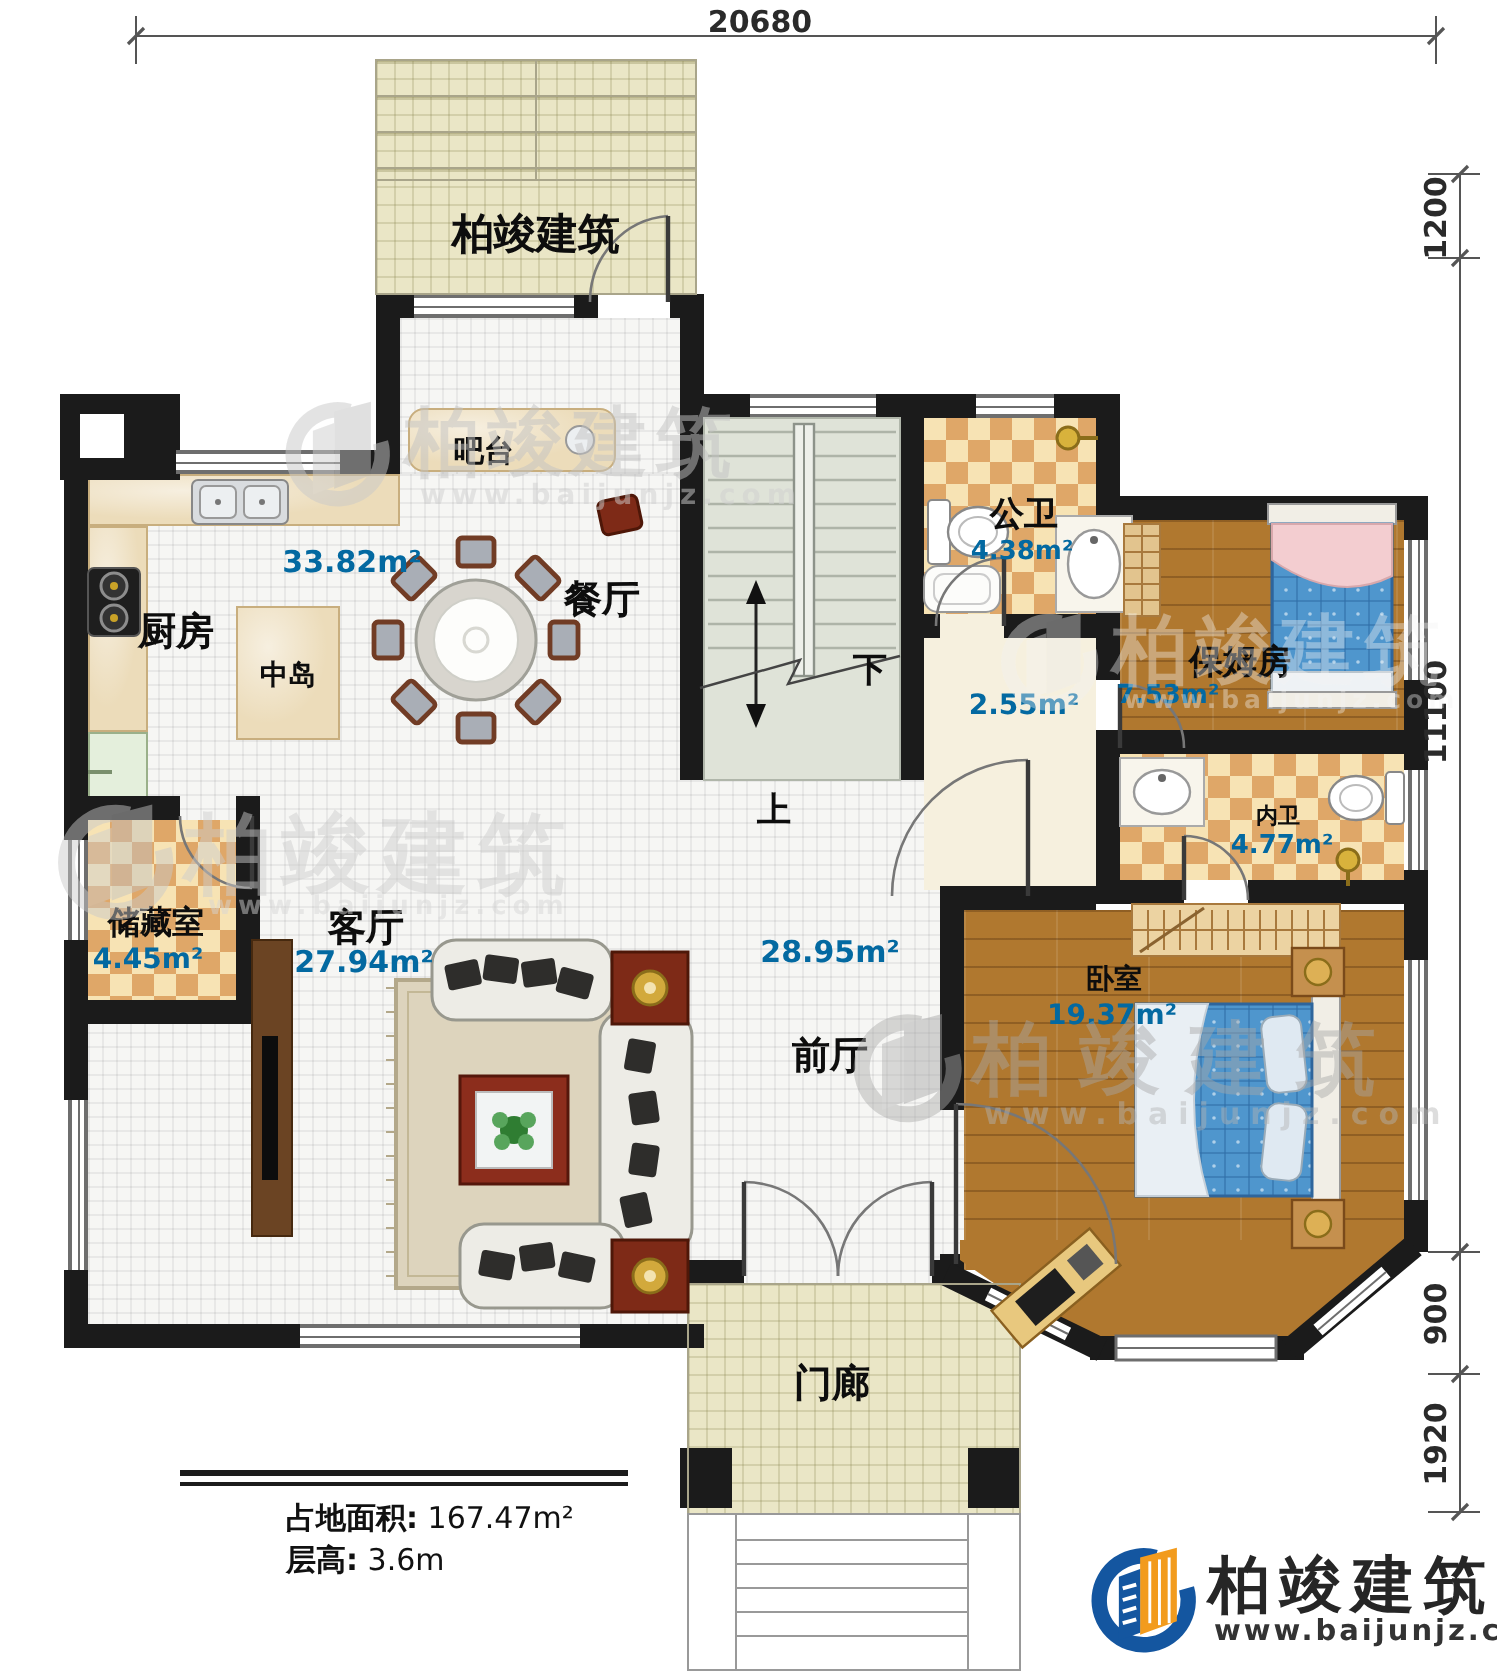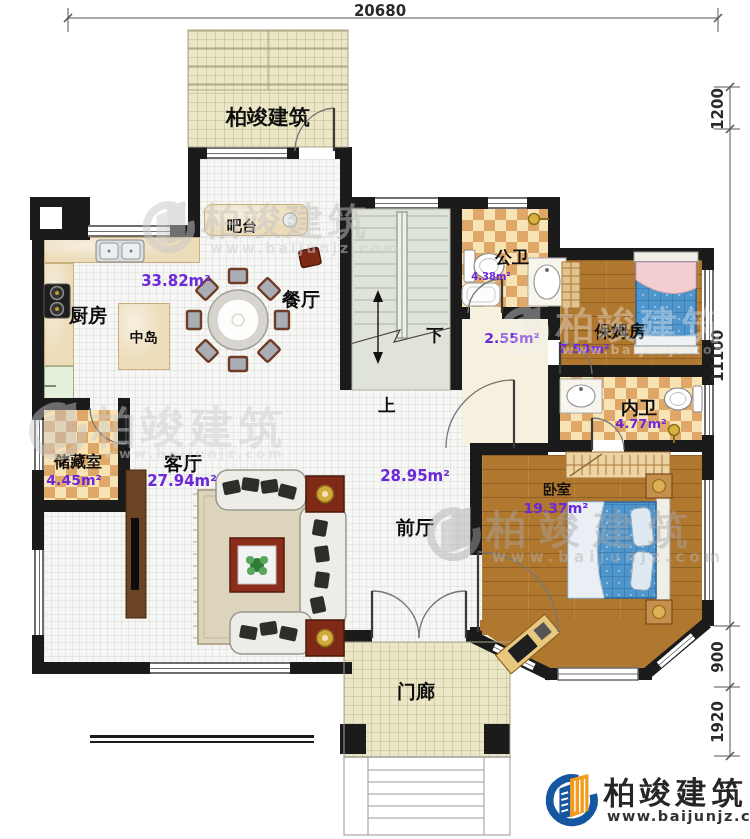--- a/index.html
+++ b/index.html
@@ -20,21 +20,21 @@
   .sage { position:absolute; background:#dfe3d8; z-index:1; }
   .cream { position:absolute; background:#f6f0de; z-index:1; }
   .counter { position:absolute; background:#ecdcba; border:1px solid #c8ae7e; z-index:3;
     background-image:radial-gradient(ellipse at 30% 30%, rgba(255,255,255,.55), transparent 60%); }
   .win-h { position:absolute; background:#fff; border-top:2px solid #6e6e6e; border-bottom:2px solid #6e6e6e; z-index:7;
     background-image:linear-gradient(#6e6e6e,#6e6e6e); background-size:100% 1px; background-position:0 50%; background-repeat:no-repeat; }
   .win-v { position:absolute; background:#fff; border-left:2px solid #6e6e6e; border-right:2px solid #6e6e6e; z-index:7;
     background-image:linear-gradient(90deg,#6e6e6e,#6e6e6e); background-size:1px 100%; background-position:50% 0; background-repeat:no-repeat; }
   .overlay { position:absolute; left:0; top:0; z-index:10; pointer-events:none; }
   .rlabel { position:absolute; z-index:20; font-weight:700; color:#0d0d0d; white-space:nowrap; transform:translate(-50%,-50%); }
-  .alabel { position:absolute; z-index:20; font-weight:700; color:#6d28d9; white-space:nowrap; transform:translate(-50%,-50%); }
+  .alabel { position:absolute; z-index:20; font-weight:700; color:#0369a1; white-space:nowrap; transform:translate(-50%,-50%); }
   .dimlab { position:absolute; z-index:20; font-weight:700; color:#2a2a2a; font-size:15px; text-align:center; }
   .wm { position:absolute; z-index:30; pointer-events:none; }
   .wm .wm-name { font-weight:700; white-space:nowrap; }
   .wm .wm-url { font-weight:700; white-space:nowrap; }
   .tb-title { position:absolute; left:90px; top:695px; z-index:40; font-size:28px; font-weight:700; color:#1c1c1c; letter-spacing:2px; white-space:nowrap; }
   .tb-u1 { position:absolute; left:90px; top:735px; width:224px; height:3px; background:#1c1c1c; z-index:40; }
   .tb-u2 { position:absolute; left:90px; top:741px; width:224px; height:2px; background:#1c1c1c; z-index:40; }
   .stats { position:absolute; left:143px; top:749px; z-index:40; font-size:15px; color:#111; }
   .stats .row { height:21px; line-height:21px; white-space:nowrap; }
   .stats .sl { font-weight:700; }
@@ -407,25 +407,25 @@
     </g>
   </svg>
 
   <div class="rlabel" style="left:268px;top:117px;font-size:21px">柏竣建筑</div>
   <div class="rlabel" style="left:242px;top:226px;font-size:15px">吧台</div>
   <div class="rlabel" style="left:88px;top:316px;font-size:19px">厨房</div>
   <div class="rlabel" style="left:144px;top:338px;font-size:14px">中岛</div>
   <div class="alabel" style="left:176px;top:281px;font-size:15px">33.82m²</div>
   <div class="rlabel" style="left:301px;top:300px;font-size:19px">餐厅</div>
   <div class="rlabel" style="left:512px;top:257px;font-size:17px">公卫</div>
-  <div class="alabel" style="left:491px;top:276px;font-size:10px">4.38m²</div>
-  <div class="alabel" style="left:512px;top:338px;font-size:14px">2.55m²</div>
+  <div class="alabel" style="left:511px;top:276px;font-size:13px">4.38m²</div>
+  <div class="alabel" style="left:512px;top:353px;font-size:14px">2.55m²</div>
   <div class="rlabel" style="left:620px;top:331px;font-size:17px">保姆房</div>
   <div class="alabel" style="left:584px;top:348px;font-size:13px">7.53m²</div>
-  <div class="rlabel" style="left:639px;top:408px;font-size:18px">内卫</div>
+  <div class="rlabel" style="left:639px;top:408px;font-size:11px">内卫</div>
   <div class="alabel" style="left:641px;top:423px;font-size:13px">4.77m²</div>
   <div class="rlabel" style="left:557px;top:490px;font-size:14px">卧室</div>
   <div class="alabel" style="left:556px;top:508px;font-size:14px">19.37m²</div>
   <div class="alabel" style="left:415px;top:476px;font-size:15px">28.95m²</div>
   <div class="rlabel" style="left:415px;top:528px;font-size:19px">前厅</div>
   <div class="rlabel" style="left:183px;top:464px;font-size:19px">客厅</div>
   <div class="alabel" style="left:182px;top:481px;font-size:15px">27.94m²</div>
   <div class="rlabel" style="left:78px;top:462px;font-size:16px">储藏室</div>
   <div class="alabel" style="left:74px;top:480px;font-size:14px">4.45m²</div>
   <div class="rlabel" style="left:416px;top:692px;font-size:19px">门廊</div>
@@ -471,20 +471,22 @@
       <polygon points="28,10 47,5 47,43 28,50" fill="#a5a5a5"></polygon>
       <polygon points="17,20 28,16 28,49 17,53" fill="#b2b2b2"></polygon>
     </svg>
     <div class="wm-name" style="position:absolute;left:62px;top:4px;font-size:40px;letter-spacing:14px;color:#a8a8a8">柏竣建筑</div>
     <div class="wm-url" style="position:absolute;left:68px;top:50px;font-size:15px;letter-spacing:5px;color:#b4b4b4">www.baijunjz.com</div>
   </div>
 
   <div class="tb-u1"></div>
   <div class="tb-u2"></div>
   <div class="stats">
+    <div class="row"><span class="sl">占地面积:</span> <span>167.47m²</span></div>
+    <div class="row"><span class="sl">层高:</span> <span>3.6m</span></div>
   </div>
 
   <svg class="footer-brand" width="58" height="64" viewBox="0 0 60 64" style="left:543px;top:768px;position:absolute">
     <path d="M52,26 A23,23 0 1 1 36,10" fill="none" stroke="#1456a0" stroke-width="8"></path>
     <polygon points="28,10 47,5 47,43 28,50" fill="#f29b1d"></polygon>
     <g stroke="#ffffff" stroke-width="1.5">
       <line x1="33" y1="12" x2="33" y2="44"></line>
         <line x1="38" y1="11" x2="38" y2="45"></line>
         <line x1="43" y1="10" x2="43" y2="44"></line>
     </g>

